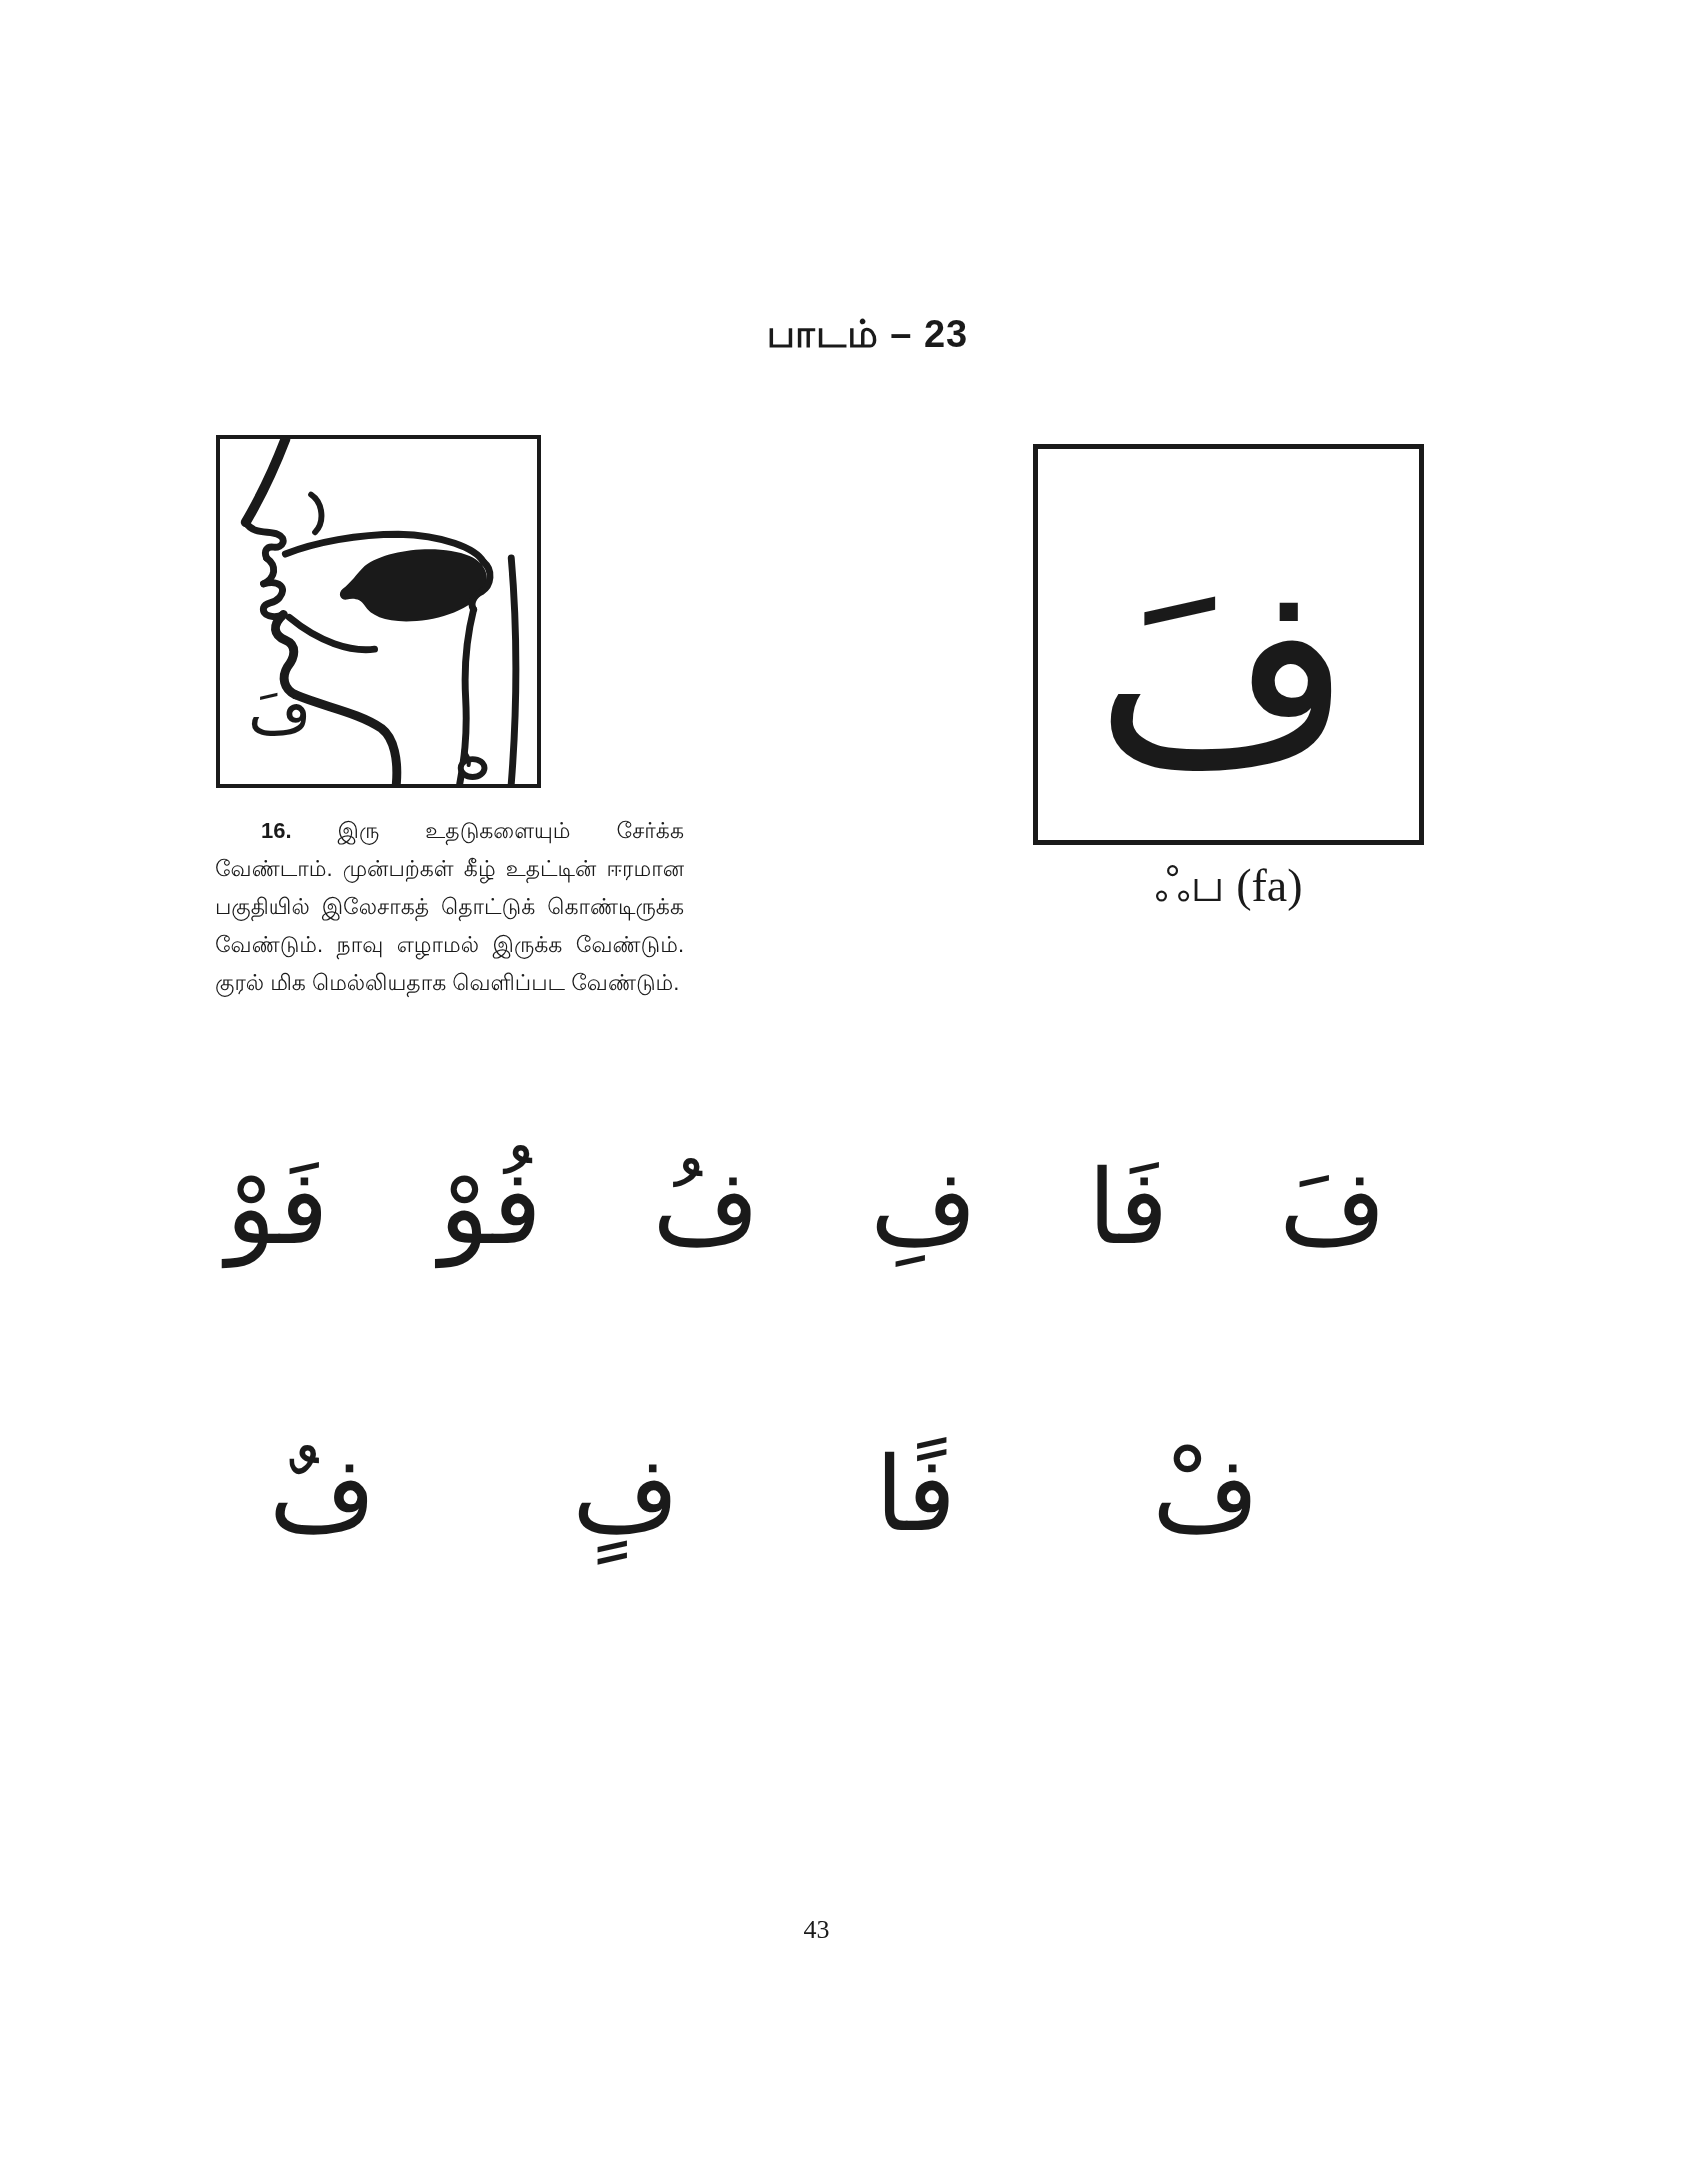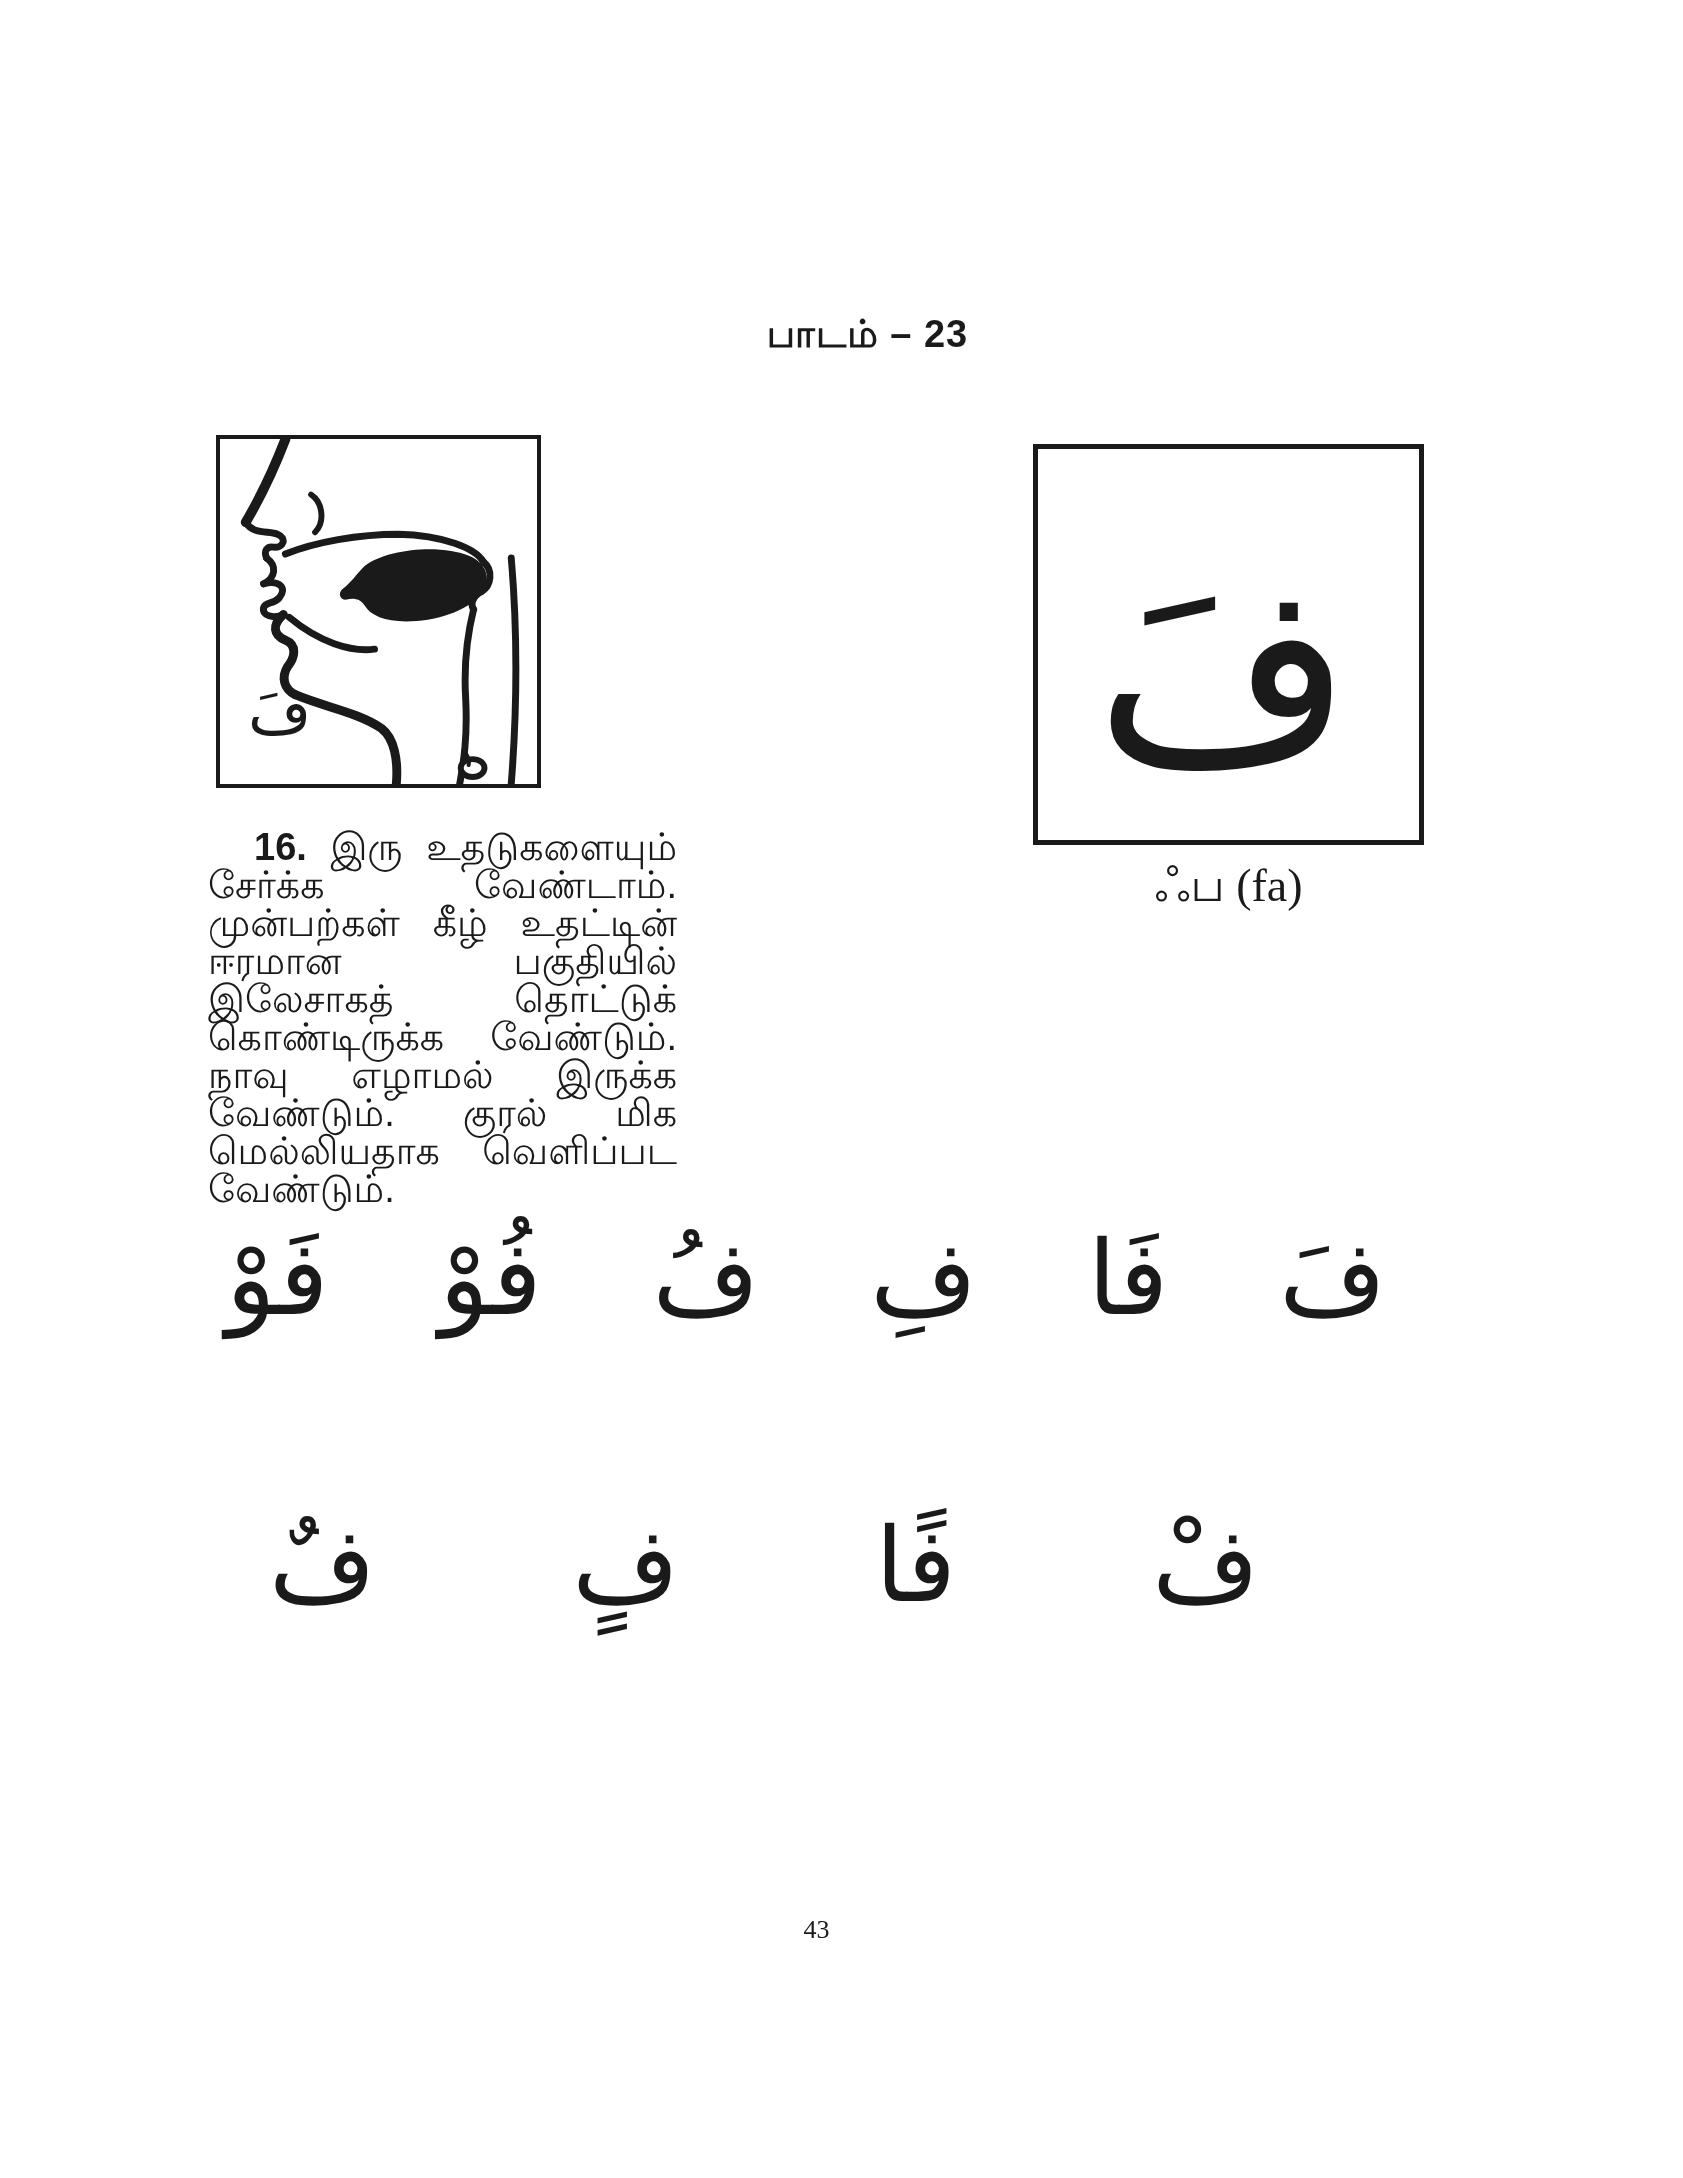--- a/index.html
+++ b/index.html
@@ -44,24 +44,24 @@
     top: 230px;
     font-family: "DejaVu Sans", sans-serif;
     font-size: 61px;
     direction: rtl;
     line-height: 1.4;
   }
 
   
   .instruction {
     position: absolute;
-    left: 208px;
+    left: 215px;
     top: 790px;
     width: 469px;
-    font-size: 38px;
+    font-size: 22px;
     line-height: 38px;
     text-align: justify;
     text-indent: 46px;
   }
   .instruction .num { font-weight: bold; }
 
   
   .letter-card {
     position: absolute;
     left: 1033px;
@@ -91,22 +91,22 @@
     text-align: center;
     font-size: 46px;
     font-family: Liberation Serif, serif;
   }
 
   
   .arow {
     position: absolute;
     display: flex;
     justify-content: space-between;
-    align-items: flex-end;
-    font-family: Liberation Sans, sans-serif;
+    align-items: flex-start;
+    font-family: Liberation Serif, serif;
     font-size: 103px;
     direction: ltr;
   }
   .arow .ar-item { direction: rtl; line-height: 1; padding-top: 40px; }
   .row1 { left: 226px; top: 1117px; width: 1160px; height: 213px; }
   .row2 { left: 269px; top: 1404px; width: 990px; height: 213px; }
 
   .page-number {
     position: absolute;
     left: 762px;

